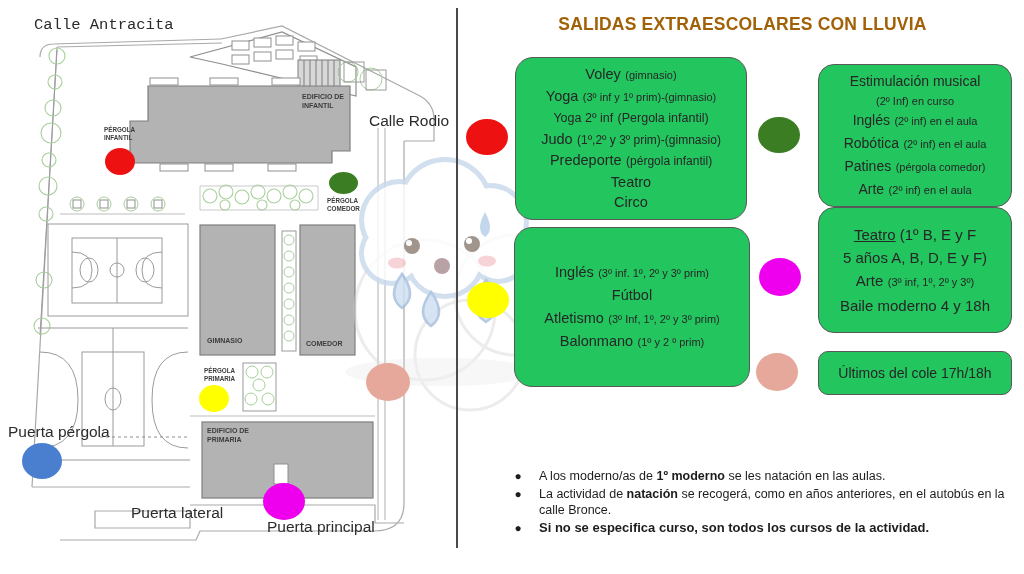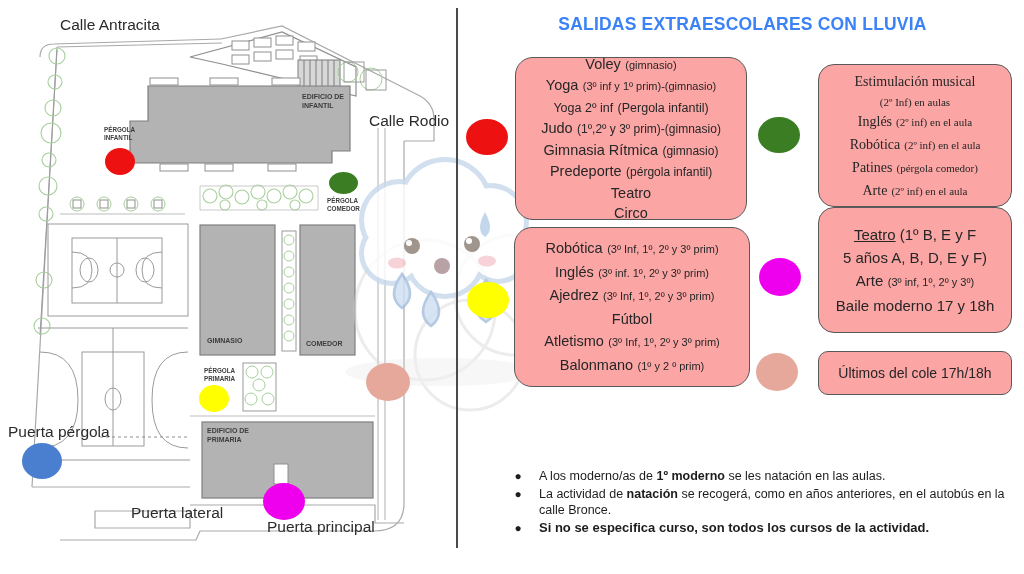--- a/index.html
+++ b/index.html
@@ -12,32 +12,32 @@
   .street{font-size:15.5px;color:#2b2b2b;white-space:nowrap;}
   .gate{font-size:15.5px;color:#2b2b2b;white-space:nowrap;}
   .bldg-label{font-size:7px;font-weight:bold;color:#3c3c3c;line-height:1.25;}
   .perg-label{font-size:6.3px;font-weight:bold;color:#3c3c3c;line-height:1.3;}
 
   
   .dot{position:absolute;border-radius:50%;}
 
   
   #title{left:470px;top:14px;width:545px;text-align:center;font-size:17.5px;
-         font-weight:bold;letter-spacing:.2px;color:#3b82f6;}
-  .abox{position:absolute;background:#fca5a5;border:1.6px solid #595959;border-radius:18px;
+         font-weight:bold;letter-spacing:.2px;color:#a16207;}
+  .abox{position:absolute;background:#22c55e;border:1.6px solid #595959;border-radius:18px;
         display:flex;flex-direction:column;justify-content:center;align-items:center;
         text-align:center;z-index:6;}
   .line{white-space:nowrap;}
   .main{font-size:14.5px;color:#262626;}
   .detail{font-size:11px;color:#262626;}
   .detail:empty{display:none;}
   .main:empty{display:none;}
   .u{text-decoration:underline;}
   #box1 .line{line-height:19.5px;}
-  #box2 .line{line-height:22px;font-family:Liberation Serif, serif;}
+  #box2 .line{line-height:22px;}
   #box2 .main{font-size:14px;}
   #box3 .line{line-height:21.5px;}
   #box4 .line{line-height:23px;}
   #box4 .main{font-size:15px;}
   #box5{border-radius:10px;}
   #box5 .main{font-size:14px;}
 
   
   #notes{left:497px;top:468px;width:528px;font-size:12.5px;color:#1d1d1d;}
   .note{display:flex;margin-bottom:1px;line-height:16.5px;}
@@ -239,21 +239,21 @@
     <circle cx="102" cy="116" r="8" fill="#a98e92"></circle>
     <path d="M145,62 Q155,80 145,87 Q135,80 145,62 Z" fill="#b7cfe9"></path>
 
     <g fill="#cfdff2" stroke="#a5bedd" stroke-width="2.5">
       <path d="M62,124 Q78,146 62,158 Q46,146 62,124 Z"></path>
       <path d="M91,142 Q107,164 91,176 Q75,164 91,142 Z"></path>
       <path d="M146,130 Q168,158 146,172 Q124,158 146,130 Z"></path>
     </g>
   </svg>
 
-  <div class="abs street" style="left:60px;top:16px;z-index:4;">Calle Antracita</div>
+  <div class="abs street" style="left:34px;top:16px;z-index:4;font-family:Liberation Mono, monospace;">Calle Antracita</div>
   <div class="abs street" style="left:369px;top:112px;z-index:4;">Calle Rodio</div>
 
   <div class="abs bldg-label" style="left:302px;top:93px;width:50px;z-index:4;">EDIFICIO DE INFANTIL</div>
   <div class="abs bldg-label" style="left:207px;top:337px;z-index:4;">GIMNASIO</div>
   <div class="abs bldg-label" style="left:306px;top:340px;z-index:4;">COMEDOR</div>
   <div class="abs bldg-label" style="left:207px;top:427px;width:48px;z-index:4;">EDIFICIO DE PRIMARIA</div>
 
   <div class="abs perg-label" style="left:104px;top:126px;width:38px;z-index:4;">PÉRGOLA INFANTIL</div>
   <div class="abs perg-label" style="left:327px;top:197px;width:40px;z-index:4;">PÉRGOLA COMEDOR</div>
   <div class="abs perg-label" style="left:204px;top:367px;width:38px;z-index:4;">PÉRGOLA PRIMARIA</div>
@@ -277,49 +277,46 @@
   <div class="dot" style="left: 758px; top: 117px; width: 42px; height: 36px; z-index: 6; background: rgb(58, 125, 34);"></div>
   <div class="dot" style="left: 467px; top: 282px; width: 42px; height: 36px; z-index: 6; background: rgb(255, 255, 0);"></div>
   <div class="dot" style="left: 759px; top: 258px; width: 42px; height: 38px; z-index: 6; background: rgb(238, 0, 238);"></div>
   <div class="dot" style="left: 756px; top: 353px; width: 42px; height: 38px; z-index: 6; background: rgb(229, 168, 155);"></div>
 
   <div class="abox" id="box1" style="left:515px;top:57px;width:230px;height:161px;">
     <div class="line"><span class="main">Voley</span> <span class="detail">(gimnasio)</span></div>
     <div class="line"><span class="main">Yoga</span> <span class="detail">(3º inf y 1º prim)-(gimnasio)</span></div>
     <div class="line"><span class="detail" style="font-size:12.5px">Yoga 2º inf</span> <span class="detail" style="font-size:12.5px">(Pergola infantil)</span></div>
     <div class="line"><span class="main">Judo</span> <span class="detail" style="font-size:12px">(1º,2º y 3º prim)-(gimnasio)</span></div>
-    <div class="line"><span class="main">Gimnasia Rítmica</span> <span class="detail" style="font-size:12px">(gimnasio)</span></div>
     <div class="line"><span class="main">Predeporte</span> <span class="detail" style="font-size:12px">(pérgola infantil)</span></div>
     <div class="line"><span class="main">Teatro</span></div>
     <div class="line"><span class="main">Circo</span></div>
   </div>
 
   <div class="abox" id="box2" style="left:818px;top:64px;width:192px;height:141px;border-radius:16px;">
     <div class="line"><span class="main">Estimulación musical</span></div>
-    <div class="line" style="line-height:15px"><span class="detail">(2º Inf) en aulas</span></div>
+    <div class="line" style="line-height:15px"><span class="detail">(2º Inf) en curso</span></div>
     <div class="line"><span class="main">Inglés</span> <span class="detail">(2º inf) en el aula</span></div>
     <div class="line"><span class="main">Robótica</span> <span class="detail">(2º inf) en el aula</span></div>
     <div class="line"><span class="main">Patines</span> <span class="detail">(pérgola comedor)</span></div>
     <div class="line"><span class="main">Arte</span> <span class="detail">(2º inf) en el aula</span></div>
   </div>
 
   <div class="abox" id="box3" style="left:514px;top:227px;width:234px;height:158px;">
-    <div class="line"><span class="main">Robótica</span> <span class="detail">(3º Inf, 1º, 2º y 3º prim)</span></div>
     <div class="line"><span class="main">Inglés</span> <span class="detail">(3º inf. 1º, 2º y 3º prim)</span></div>
-    <div class="line"><span class="main">Ajedrez</span> <span class="detail">(3º Inf, 1º, 2º y 3º prim)</span></div>
     <div class="line"><span class="main">Fútbol</span></div>
     <div class="line"><span class="main">Atletismo</span> <span class="detail">(3º Inf, 1º, 2º y 3º prim)</span></div>
     <div class="line"><span class="main">Balonmano</span> <span class="detail">(1º y 2 º prim)</span></div>
   </div>
 
   <div class="abox" id="box4" style="left:818px;top:207px;width:192px;height:124px;border-radius:16px;">
     <div class="line"><span class="main u">Teatro</span><span class="main"> (1º B, E y F</span></div>
     <div class="line"><span class="main">5 años A, B, D, E y F)</span></div>
     <div class="line"><span class="main">Arte</span> <span class="detail">(3º inf, 1º, 2º y 3º)</span></div>
-    <div class="line"><span class="main">Baile moderno 17 y 18h</span></div>
+    <div class="line"><span class="main">Baile moderno 4 y 18h</span></div>
   </div>
 
   <div class="abox" id="box5" style="left:818px;top:351px;width:192px;height:42px;">
     <div class="line"><span class="main">Últimos del cole 17h/18h</span></div>
   </div>
 
   <div class="abs" id="notes" style="z-index:6;">
     <div class="note">
       <span class="bullet-glyph">●</span>
       <span><span>A los moderno/as de </span><b>1º moderno</b><span> se les natación en las aulas.</span></span>

